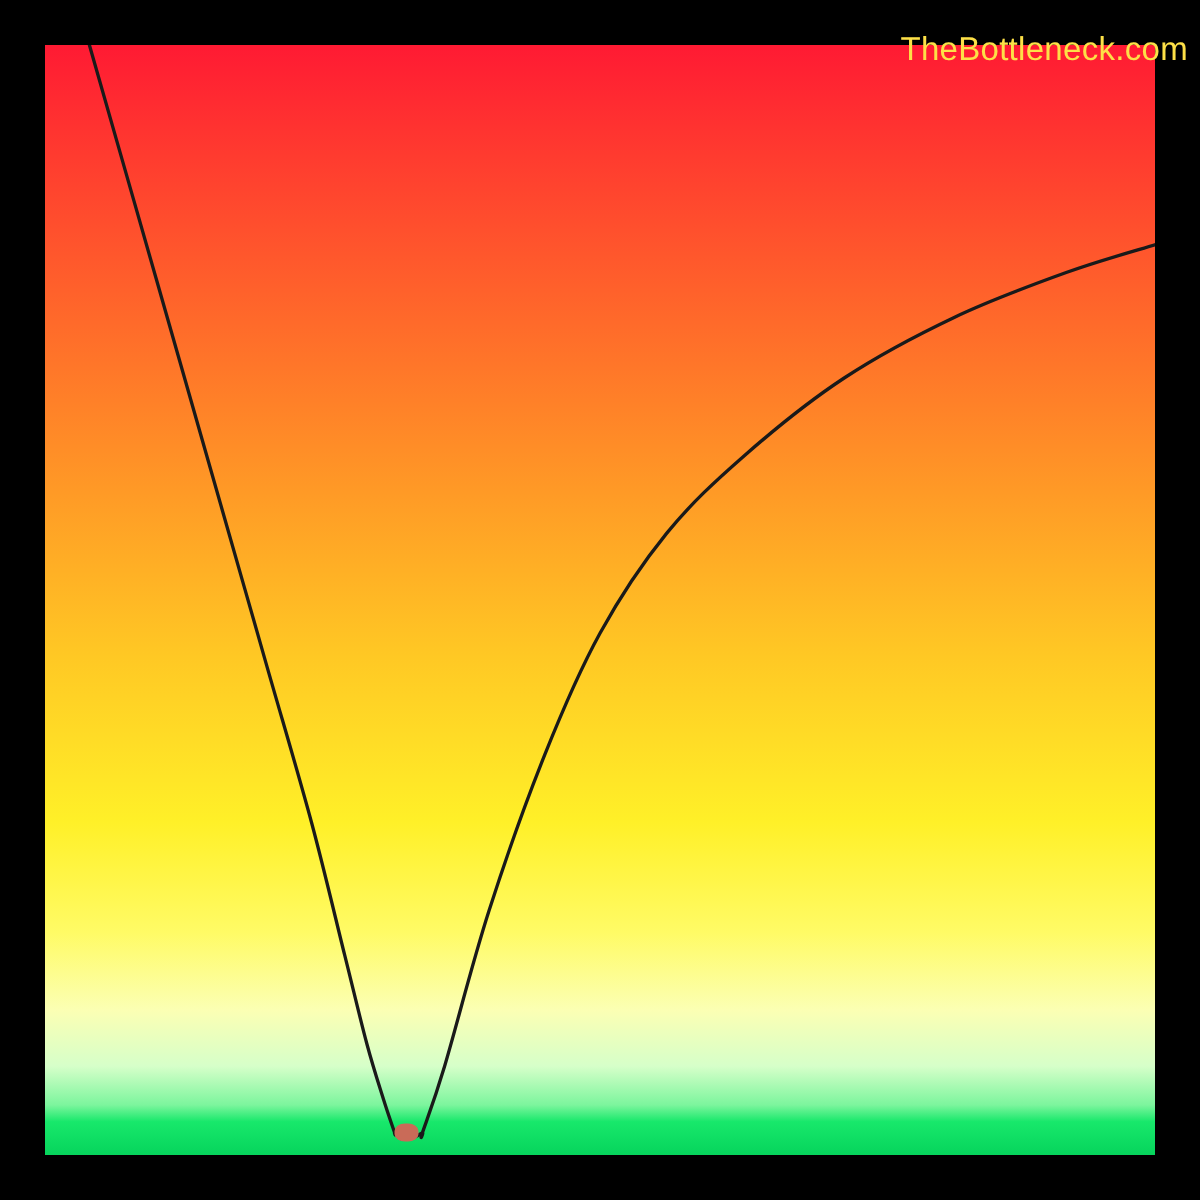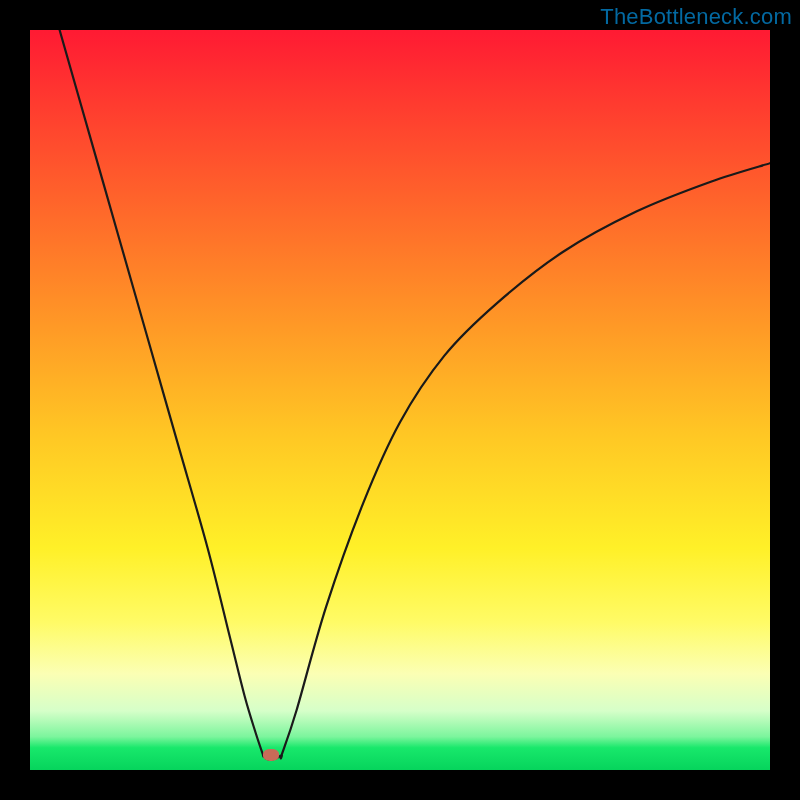--- a/index.html
+++ b/index.html
@@ -34,23 +34,23 @@
       #fffb66 80%,
       #fbffb4 87%,
       #d6ffc9 92%,
       #7cf59d 95.5%,
       #18e86b 97%,
       #06d45c 100%
     );
   }
   .watermark {
     position: absolute;
-    top: 4px;
+    top: 20px;
     right: 8px;
-    color: #0369a1;
+    color: #fde047;
     font-size: 22px;
     letter-spacing: 0.2px;
     z-index: 5;
     user-select: none;
     text-align: right;
   }
   svg.curve {
     position: absolute;
     left: 0;
     top: 0;

